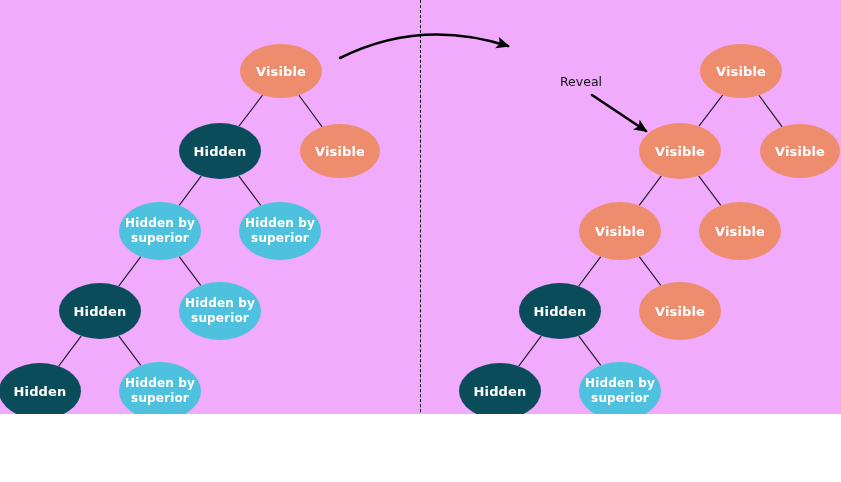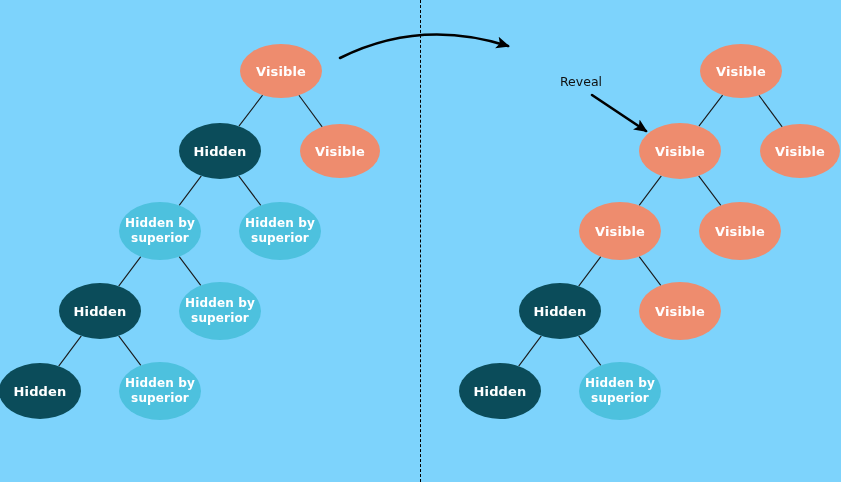--- a/index.html
+++ b/index.html
@@ -6,22 +6,22 @@
     margin: 0;
     padding: 0;
     background: #ffffff;
   }
   body {
     font-family: "DejaVu Sans", "Liberation Sans", sans-serif;
   }
   #stage {
     position: relative;
     width: 841px;
-    height: 482px;
-    background: #7dd3fc;
+    height: 414px;
+    background: #f0abfc;
     overflow: hidden;
   }
   #edges-layer, #arrows-layer {
     position: absolute;
     left: 0;
     top: 0;
     width: 841px;
     height: 482px;
     pointer-events: none;
   }

